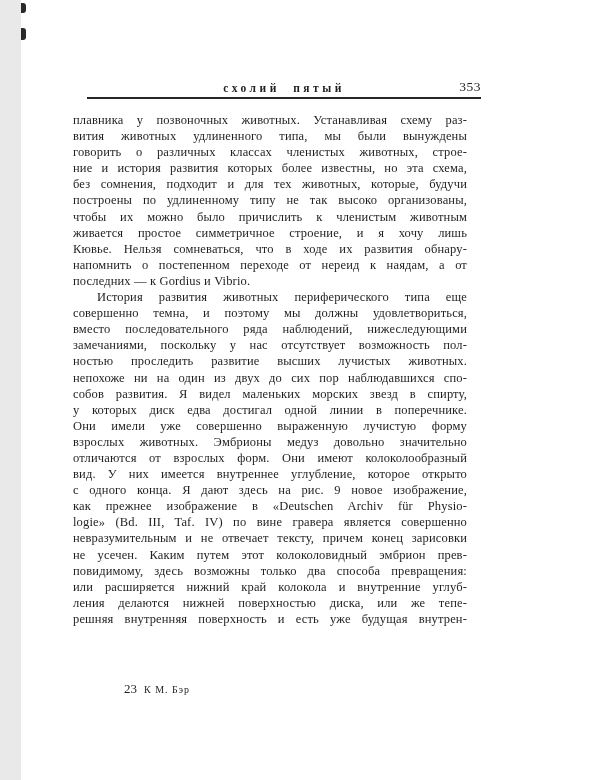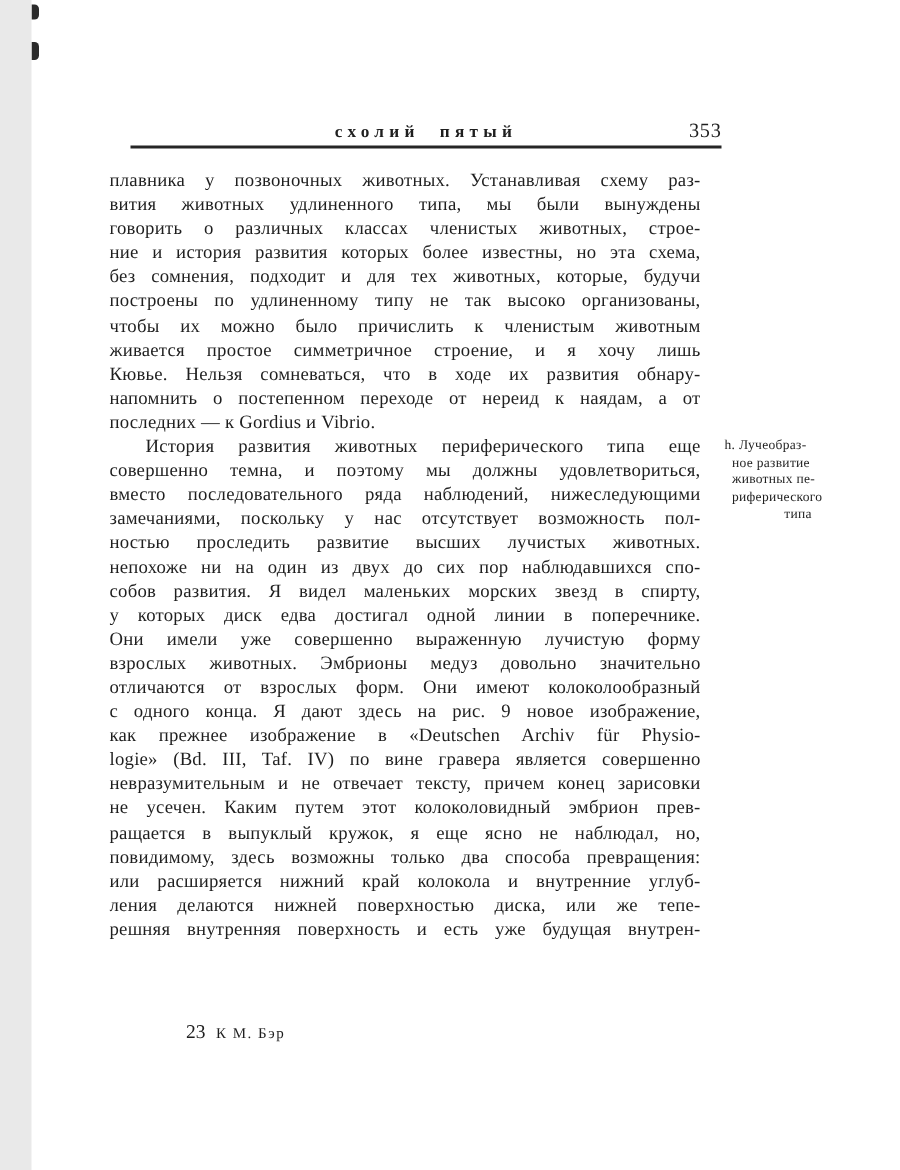--- a/index.html
+++ b/index.html
@@ -107,40 +107,33 @@
         <div class="line">совершенно темна, и поэтому мы должны удовлетвориться,</div>
         <div class="line">вместо последовательного ряда наблюдений, нижеследующими</div>
         <div class="line">замечаниями, поскольку у нас отсутствует возможность пол-</div>
         <div class="line">ностью проследить развитие высших лучистых животных.</div>
         <div class="line">непохоже ни на один из двух до сих пор наблюдавшихся спо-</div>
         <div class="line">собов развития. Я видел маленьких морских звезд в спирту,</div>
         <div class="line">у которых диск едва достигал одной линии в поперечнике.</div>
         <div class="line">Они имели уже совершенно выраженную лучистую форму</div>
         <div class="line">взрослых животных. Эмбрионы медуз довольно значительно</div>
         <div class="line">отличаются от взрослых форм. Они имеют колоколообразный</div>
+        <div class="line">вид. У них имеется внутреннее углубление, которое открыто</div>
         <div class="line">с одного конца. Я дают здесь на рис. 9 новое изображение,</div>
         <div class="line">как прежнее изображение в «Deutschen Archiv für Physio-</div>
         <div class="line">logie» (Bd. III, Taf. IV) по вине гравера является совершенно</div>
         <div class="line">невразумительным и не отвечает тексту, причем конец зарисовки</div>
         <div class="line">не усечен. Каким путем этот колоколовидный эмбрион прев-</div>
-        <div class="line">ращается в выпуклый кружок, я еще ясно не наблюдал, но,</div>
         <div class="line">повидимому, здесь возможны только два способа превращения:</div>
         <div class="line">или расширяется нижний край колокола и внутренние углуб-</div>
         <div class="line">ления делаются нижней поверхностью диска, или же тепе-</div>
         <div class="line">решняя внутренняя поверхность и есть уже будущая внутрен-</div>
       </div>
     </div>
 
-  <aside class="margin-note" id="margin-note">
-      <div class="mn-line first">h. Лучеобраз-</div>
-      <div class="mn-line cont">ное развитие</div>
-      <div class="mn-line cont">животных пе-</div>
-      <div class="mn-line cont">риферического</div>
-      <div class="mn-line center">типа</div>
-    </aside>
 
   <div class="footer">
     <span class="sig-number">23</span><span class="sig-name">К М. Бэр</span>
   </div>
 
 <div class="mark left" style="top: 3px; height: 10px;"></div>
     <div class="mark left" style="top: 28px; height: 12px;"></div>
     <div class="mark right" style="top: 0px; height: 14px;"></div>
     <div class="mark right" style="top: 26px; height: 13px;"></div>
     <div class="mark right" style="top: 53px; height: 11px;"></div>

